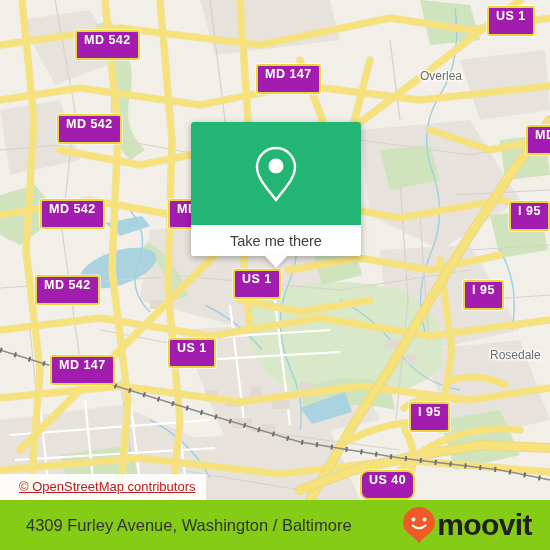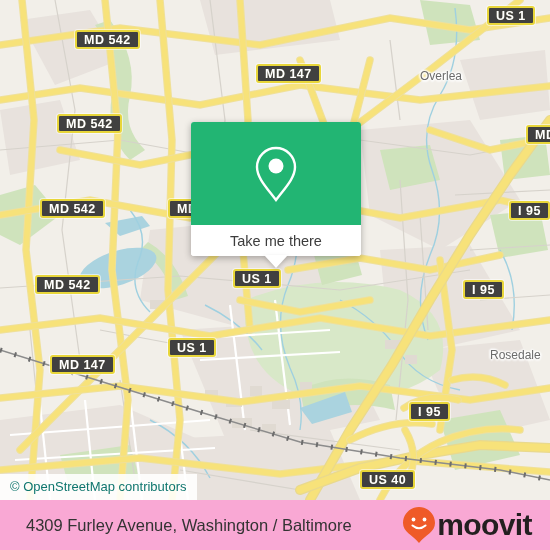--- a/index.html
+++ b/index.html
@@ -25,28 +25,28 @@
     left: 0; top: 0;
     width: 550px; height: 500px;
     background: #f2efe9;
     overflow: hidden;
   }
   #map svg { display: block; }
 
   
   .shield {
     position: absolute;
-    background: #404040;
+    background: #a21caf;
     border: 2px solid #e8d63a;
     border-radius: 3px;
     color: #ffffff;
     font-size: 12.5px;
     font-weight: bold;
     letter-spacing: .5px;
-    padding: 2px 7px 0 7px;
+    padding: 2px 7px 11px 7px;
     line-height: 13px;
     white-space: nowrap;
     text-shadow: 0 0 1px rgba(150,140,40,.35);
     box-shadow: 0 0 0 1px rgba(255,255,255,.55);
   }
 
   
   .place-label {
     position: absolute;
     color: #6b6b6b;
@@ -99,33 +99,34 @@
     border-right: 12px solid transparent;
     border-top: 13px solid #ffffff;
     filter: drop-shadow(0 2px 2px rgba(0,0,0,.18));
   }
 
   
   #osm-attrib {
     position: absolute;
     left: 0; bottom: 0;
     background: rgba(255,255,255,.88);
-    color: #0f766e;
+    color: #b91c1c;
     font-size: 13px;
-    padding: 5px 10px 6px 10px;
+    padding: 5px 10px 6px 19px;
     white-space: nowrap;
     z-index: 30;
+    text-decoration: underline;
   }
 
   
   #footer {
     position: absolute;
     left: 0; top: 500px;
     width: 550px; height: 50px;
-    background: #f9a8d4;
+    background: #84cc16;
     display: flex;
     align-items: center;
     padding: 0 18px 0 26px;
     z-index: 50;
   }
   #footer-address {
     color: #333333;
     font-size: 16.5px;
     white-space: nowrap;
     flex: 0 0 auto;
@@ -334,21 +335,21 @@
     <div class="shield" style="left:526px; top:125px;">MD</div>
     <div class="shield" style="left:40px;  top:199px;">MD 542</div>
     <div class="shield" style="left:168px; top:199px;">MD</div>
     <div class="shield" style="left:509px; top:201px;">I 95</div>
     <div class="shield" style="left:233px; top:269px;">US 1</div>
     <div class="shield" style="left:35px;  top:275px;">MD 542</div>
     <div class="shield" style="left:463px; top:280px;">I 95</div>
     <div class="shield" style="left:168px; top:338px;">US 1</div>
     <div class="shield" style="left:50px;  top:355px;">MD 147</div>
     <div class="shield" style="left:409px; top:402px;">I 95</div>
-    <div class="shield" style="left:360px; top:470px;">US 40</div>
+    <div class="shield" style="left:360px; top:470px;border-radius:8px;">US 40</div>
 
     <div class="place-label" style="left:420px; top:69px;">Overlea</div>
     <div class="place-label" style="left:490px; top:348px;">Rosedale</div>
 
     <div id="callout">
       <div id="callout-head">
         <svg width="46" height="58" viewBox="0 0 46 58">
           <path d="M23 3 C12.5 3 4 11.5 4 22 C4 33 14 43 23 55 C32 43 42 33 42 22 C42 11.5 33.5 3 23 3 Z" fill="none" stroke="#ffffff" stroke-width="2.4"></path>
           <circle cx="23" cy="21" r="7.5" fill="#ffffff"></circle>
         </svg>

